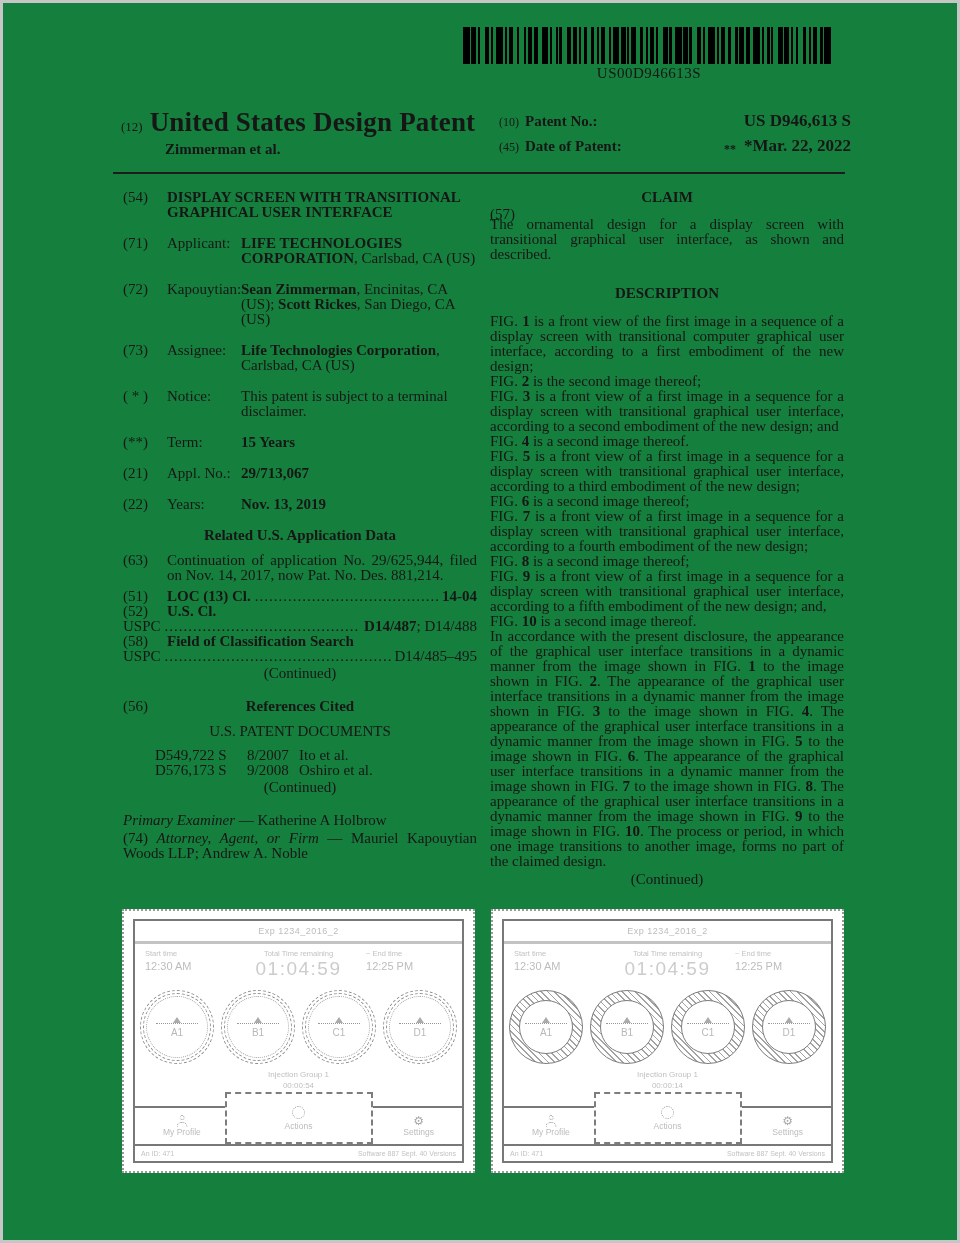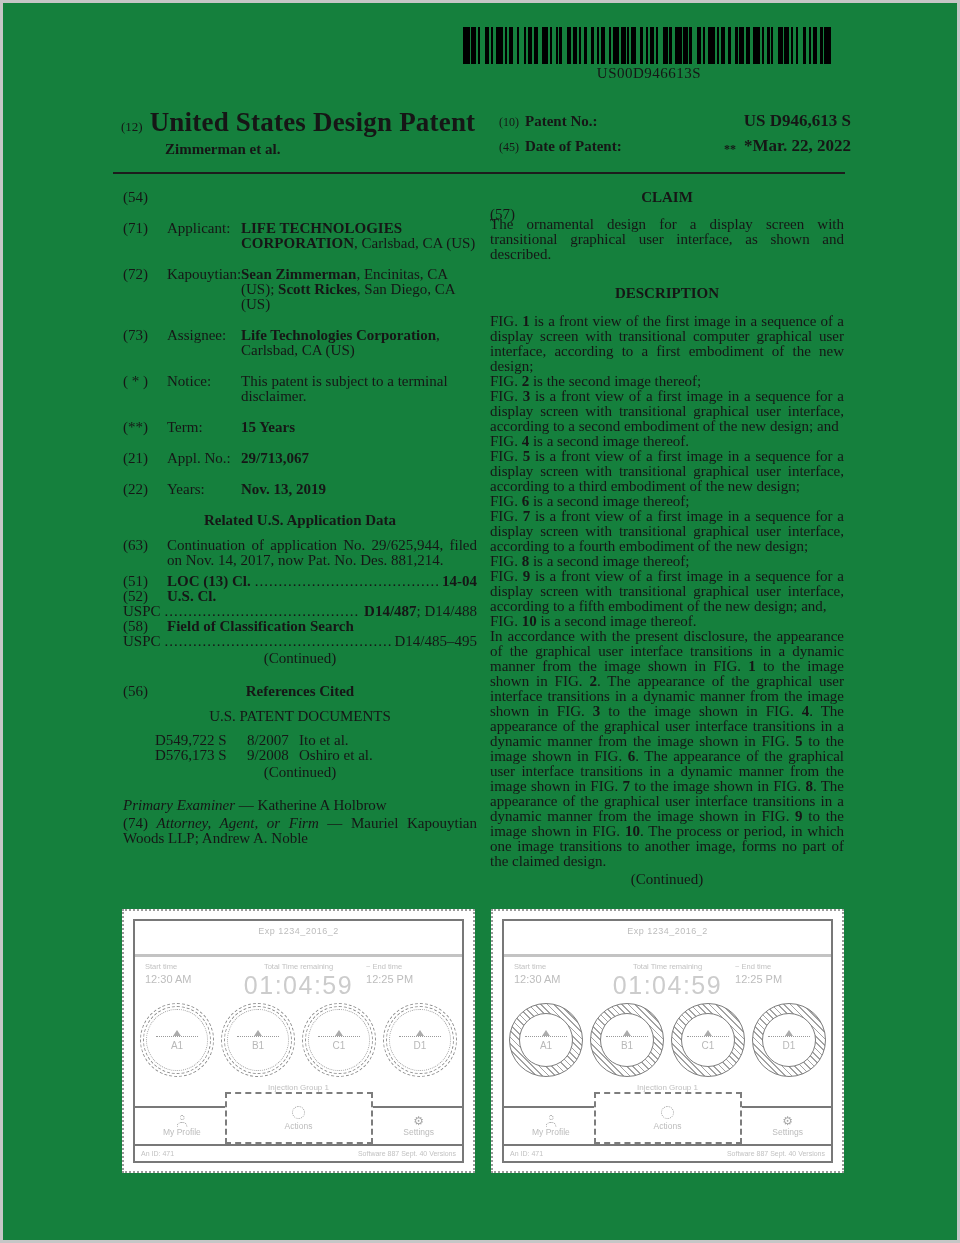--- a/index.html
+++ b/index.html
@@ -54,30 +54,30 @@
   .cont { text-align:center; margin:2px 0 14px 0; }
   .para { text-align:justify; }
   .claimhead { position:relative; margin-bottom:12px; }
   .claimhead .code { position:absolute; left:0; top:17px; }
   .deschead { text-align:center; font-weight:bold; margin:24px 0 13px 0; }
 
   
   .figs { position:absolute; left:119px; top:906px; width:722px; display:flex; justify-content:space-between; }
   .device { width:353px; height:264px; border:2px dotted #9a9a9a; padding:8px 9px; background:#fff; }
   .screen { width:100%; height:100%; border:2px solid #787878; display:flex; flex-direction:column; font-family:"Liberation Sans", sans-serif; color:#b5b5b5; }
-  .fig-title { text-align:center; font-size:9px; padding-top:5px; height:33px; color:#bdbdbd; letter-spacing:0.5px; }
+  .fig-title { text-align:center; font-size:9px; padding-top:5px; height:20px; color:#bdbdbd; letter-spacing:0.5px; }
   .fig-rule { border-top:3px solid #c3c3c3; margin:0; }
   .stats { display:flex; padding:5px 10px 2px 10px; height:44px; }
   .stat { display:flex; flex-direction:column; }
   .stat.s-left { width:28%; align-items:flex-start; }
   .stat.s-center { width:44%; align-items:center; }
   .stat.s-right { width:28%; align-items:flex-start; }
   .slabel { font-size:7.5px; color:#c2c2c2; }
   .svalue { font-size:11px; color:#bdbdbd; margin-top:2px; }
-  .svalue.big { font-size:25px; color:#cccccc; letter-spacing:1.5px; margin-top:0; }
+  .svalue.big { font-size:19px; color:#cccccc; letter-spacing:1.5px; margin-top:0; }
   .wells { display:flex; justify-content:center; gap:7px; padding:2px 0 0 0; }
   .well { width:74px; height:74px; border-radius:50%; }
   .well.empty { border:1.5px dashed #8f8f8f; padding:2px; }
   .well.empty .ringb { width:100%; height:100%; border-radius:50%; border:1.5px dashed #8f8f8f; padding:2px; }
   .well.empty .ringc { width:100%; height:100%; border-radius:50%; border:1px dotted #a0a0a0;
       display:flex; flex-direction:column; align-items:center; justify-content:center; }
   .well.filled { border:1.5px solid #7d7d7d; background:repeating-linear-gradient(45deg,#a3a3a3 0 1.2px,#ffffff 1.2px 4.5px);
       display:flex; align-items:center; justify-content:center; }
   .well.filled .inner { width:54px; height:54px; border-radius:50%; border:1.5px solid #7d7d7d; background:#fff;
       display:flex; flex-direction:column; align-items:center; justify-content:center; }
@@ -249,20 +249,21 @@
         <span class="stars">**</span>
         <span class="val">*Mar. 22, 2022</span>
       </div>
     </div>
   </div>
   <div class="divider"></div>
 
   <div class="col col-left">
     <div class="row2">
       <span>(54)</span>
+      <span class="b">DISPLAY SCREEN WITH TRANSITIONAL GRAPHICAL USER INTERFACE</span>
     </div>
     <div class="row">
       <span>(71)</span>
       <span>Applicant:</span>
       <span class="val"><span class="b">LIFE TECHNOLOGIES CORPORATION</span><span>, Carlsbad, CA (US)</span></span>
     </div>
     <div class="row">
       <span>(72)</span>
       <span>Kapouytian:</span>
       <span class="val"><span class="b">Sean Zimmerman</span><span>, Encinitas, CA (US);</span> <span class="b">Scott Rickes</span><span>, San Diego, CA (US)</span></span>

